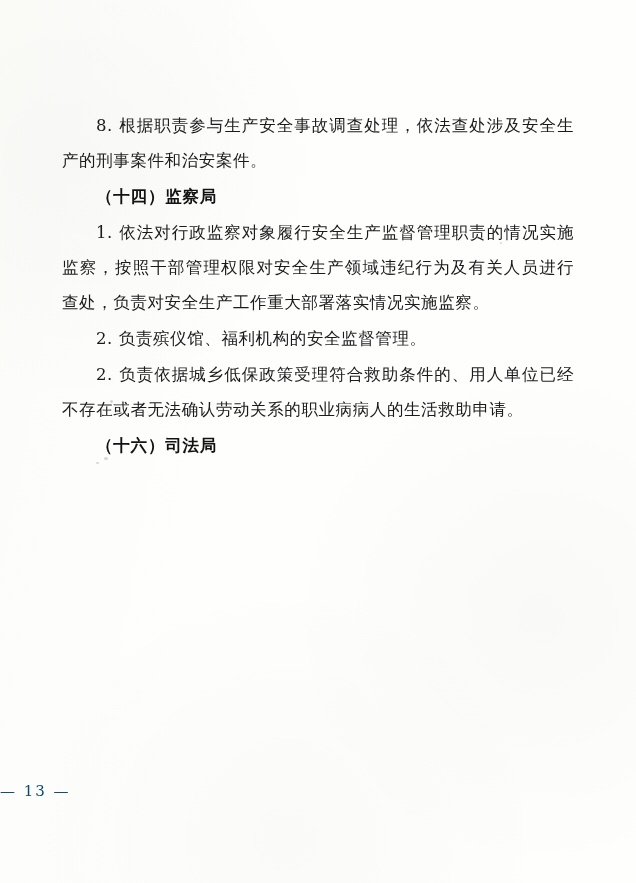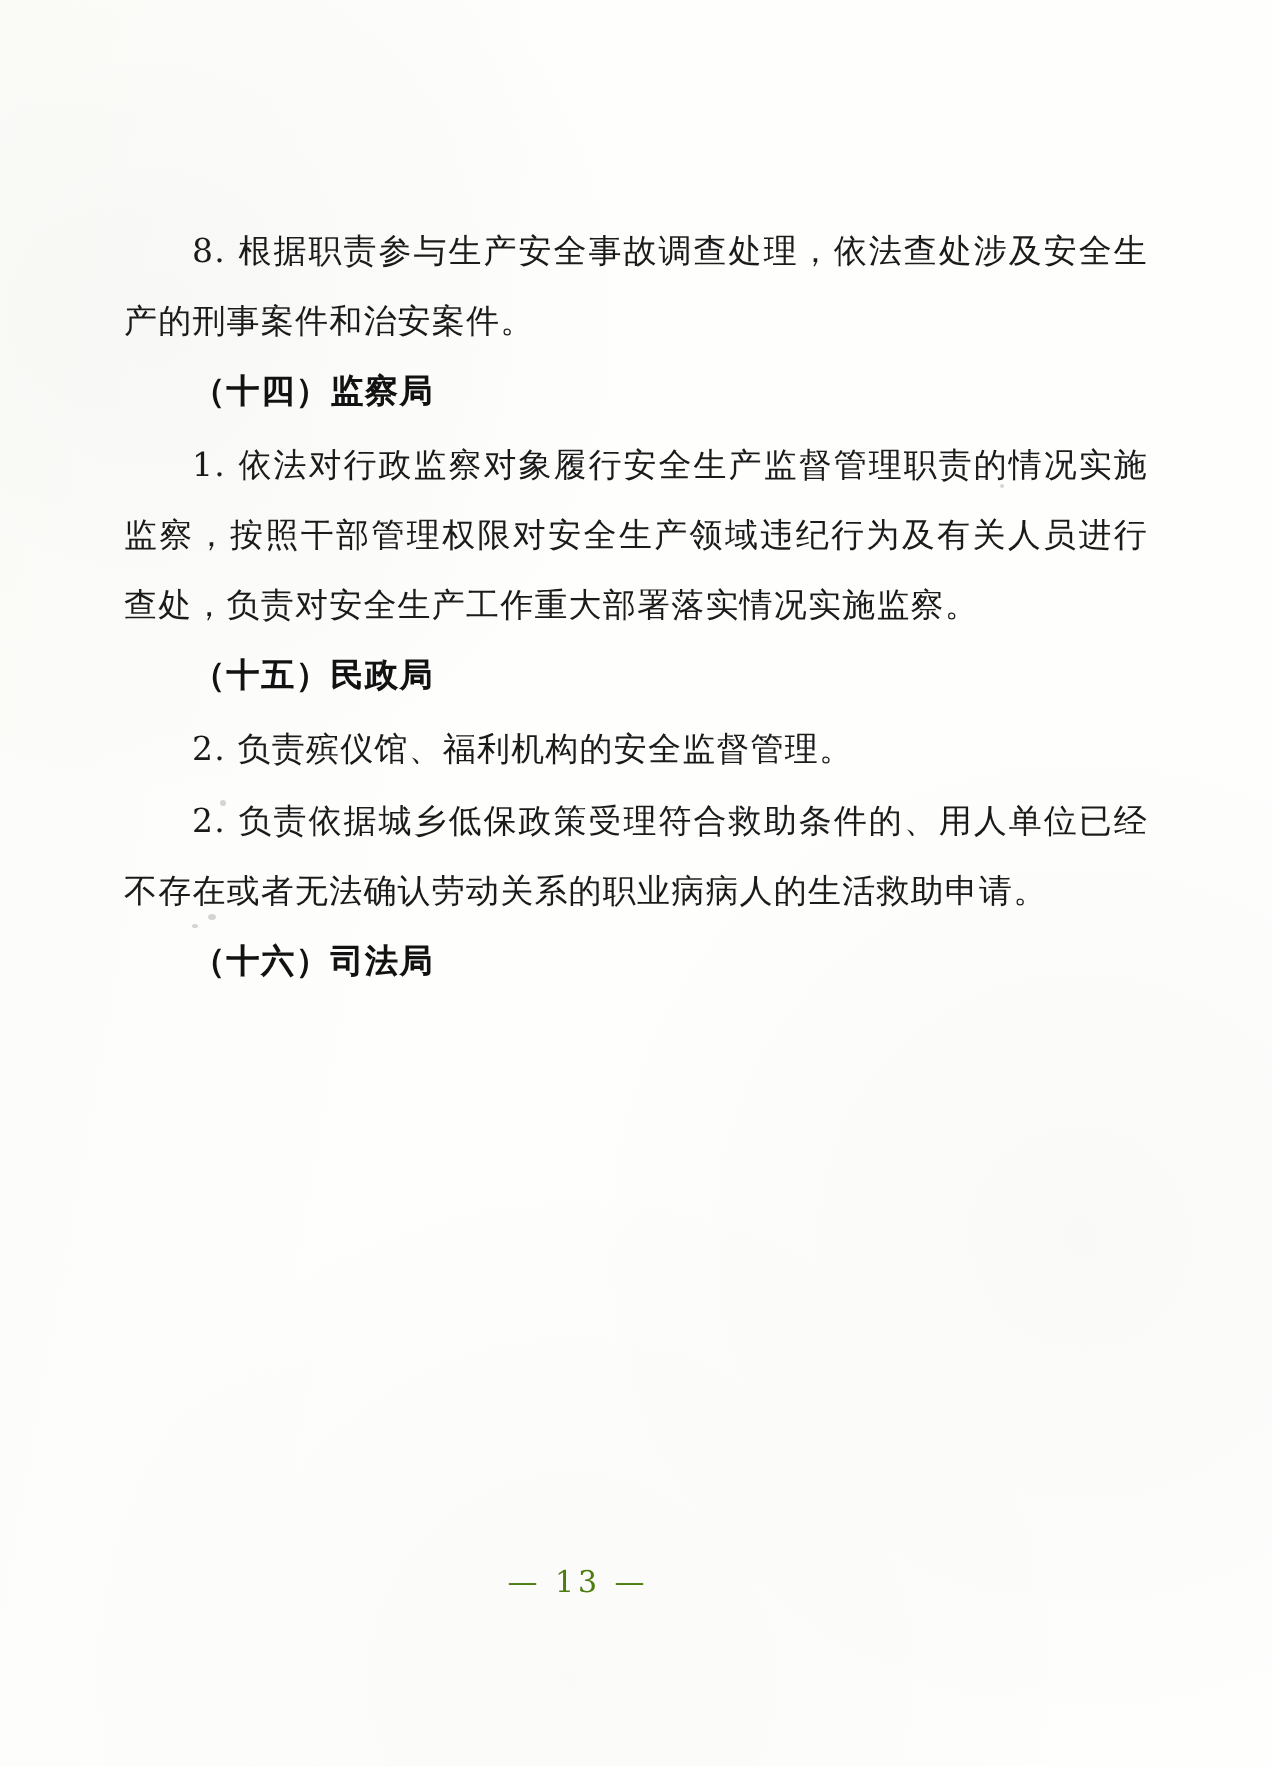--- a/index.html
+++ b/index.html
@@ -52,29 +52,29 @@
     text-indent: 34px;
   }
   .heading {
     color: #121212;
     font-size: 16.5px;
     line-height: 35px;
     letter-spacing: 0.8px;
     margin: 0 0 1px 0;
     text-indent: 34px;
     font-weight: bold;
-    font-family: Liberation Mono, monospace;
+    font-family: Liberation Serif, serif;
   }
   .page-number {
     position: absolute;
     left: 0;
     right: 58px;
     top: 782px;
-    text-align: center;
-    color: #4d7c0f;
+    text-align: left;
+    color: #0c4a6e;
     font-size: 15px;
     letter-spacing: 2px;
     font-family: "DejaVu Serif", "Liberation Serif", serif;
   }
   
   .speck {
     position: absolute;
     background: rgba(0,0,0,0.16);
     border-radius: 50%;
     pointer-events: none;
@@ -93,21 +93,20 @@
   <div class="content">
 
     <p class="para indent">8. 根据职责参与生产安全事故调查处理，依法查处涉及安全生产的刑事案件和治安案件。</p>
 
 
     <p class="heading">（十四）监察局</p>
 
     <p class="para indent">1. 依法对行政监察对象履行安全生产监督管理职责的情况实施监察，按照干部管理权限对安全生产领域违纪行为及有关人员进行查处，负责对安全生产工作重大部署落实情况实施监察。</p>
 
 
-    <p class="heading">（十五）民政局</p>
 
     <p class="para indent">2. 负责殡仪馆、福利机构的安全监督管理。</p>
 
     <p class="para indent">2. 负责依据城乡低保政策受理符合救助条件的、用人单位已经不存在或者无法确认劳动关系的职业病病人的生活救助申请。</p>
 
 
     <p class="heading">（十六）司法局</p>
 
 
   </div>

